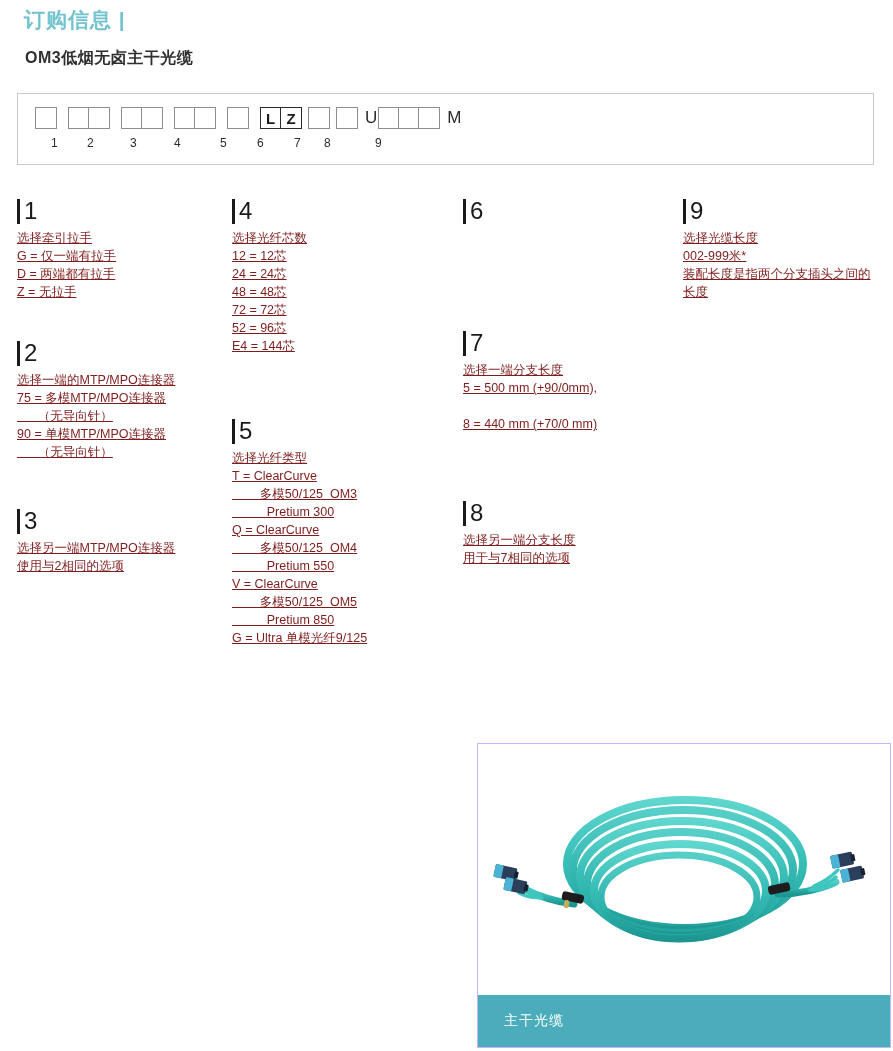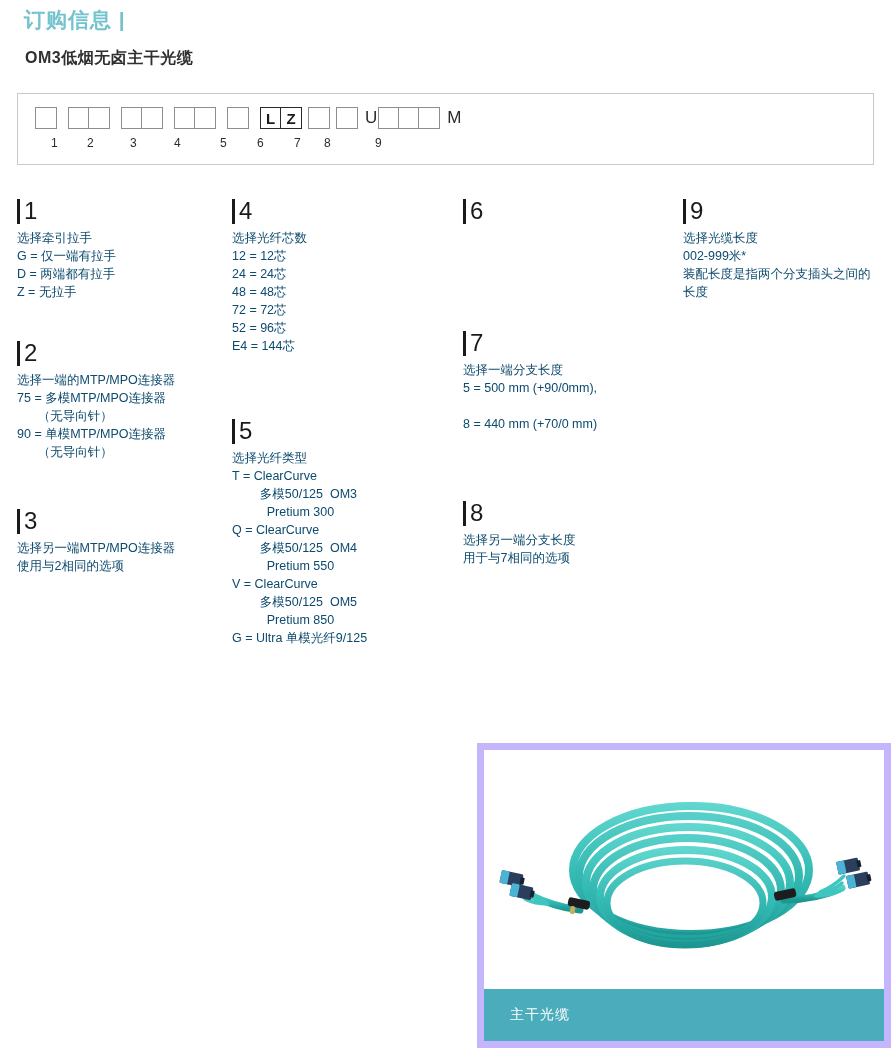--- a/index.html
+++ b/index.html
@@ -122,34 +122,35 @@
   }
   .sec-num {
     font-size: 24px;
     color: #1a1a1a;
     line-height: 1;
     font-weight: normal;
   }
   .sec-body {
     font-size: 12.5px;
     line-height: 18px;
-    color: #0c4a6e;
+    color: #7f1d1d;
     white-space: pre;
+    text-decoration: underline;
   }
   .sec-body .ln { display: block; }
   .sec-body .ln.blank { height: 18px; }
 
   
   .product-panel {
     position: absolute;
     left: 477px;
     top: 743px;
     width: 414px;
     height: 305px;
-    border: 7px solid #c4b5fd;
+    border: 1px solid #c4b5fd;
     box-sizing: border-box;
     background: #ffffff;
   }
   .product-photo {
     position: absolute;
     left: 0; top: 0;
     width: 100%;
     height: 251px;
     overflow: hidden;
     background: #ffffff;

